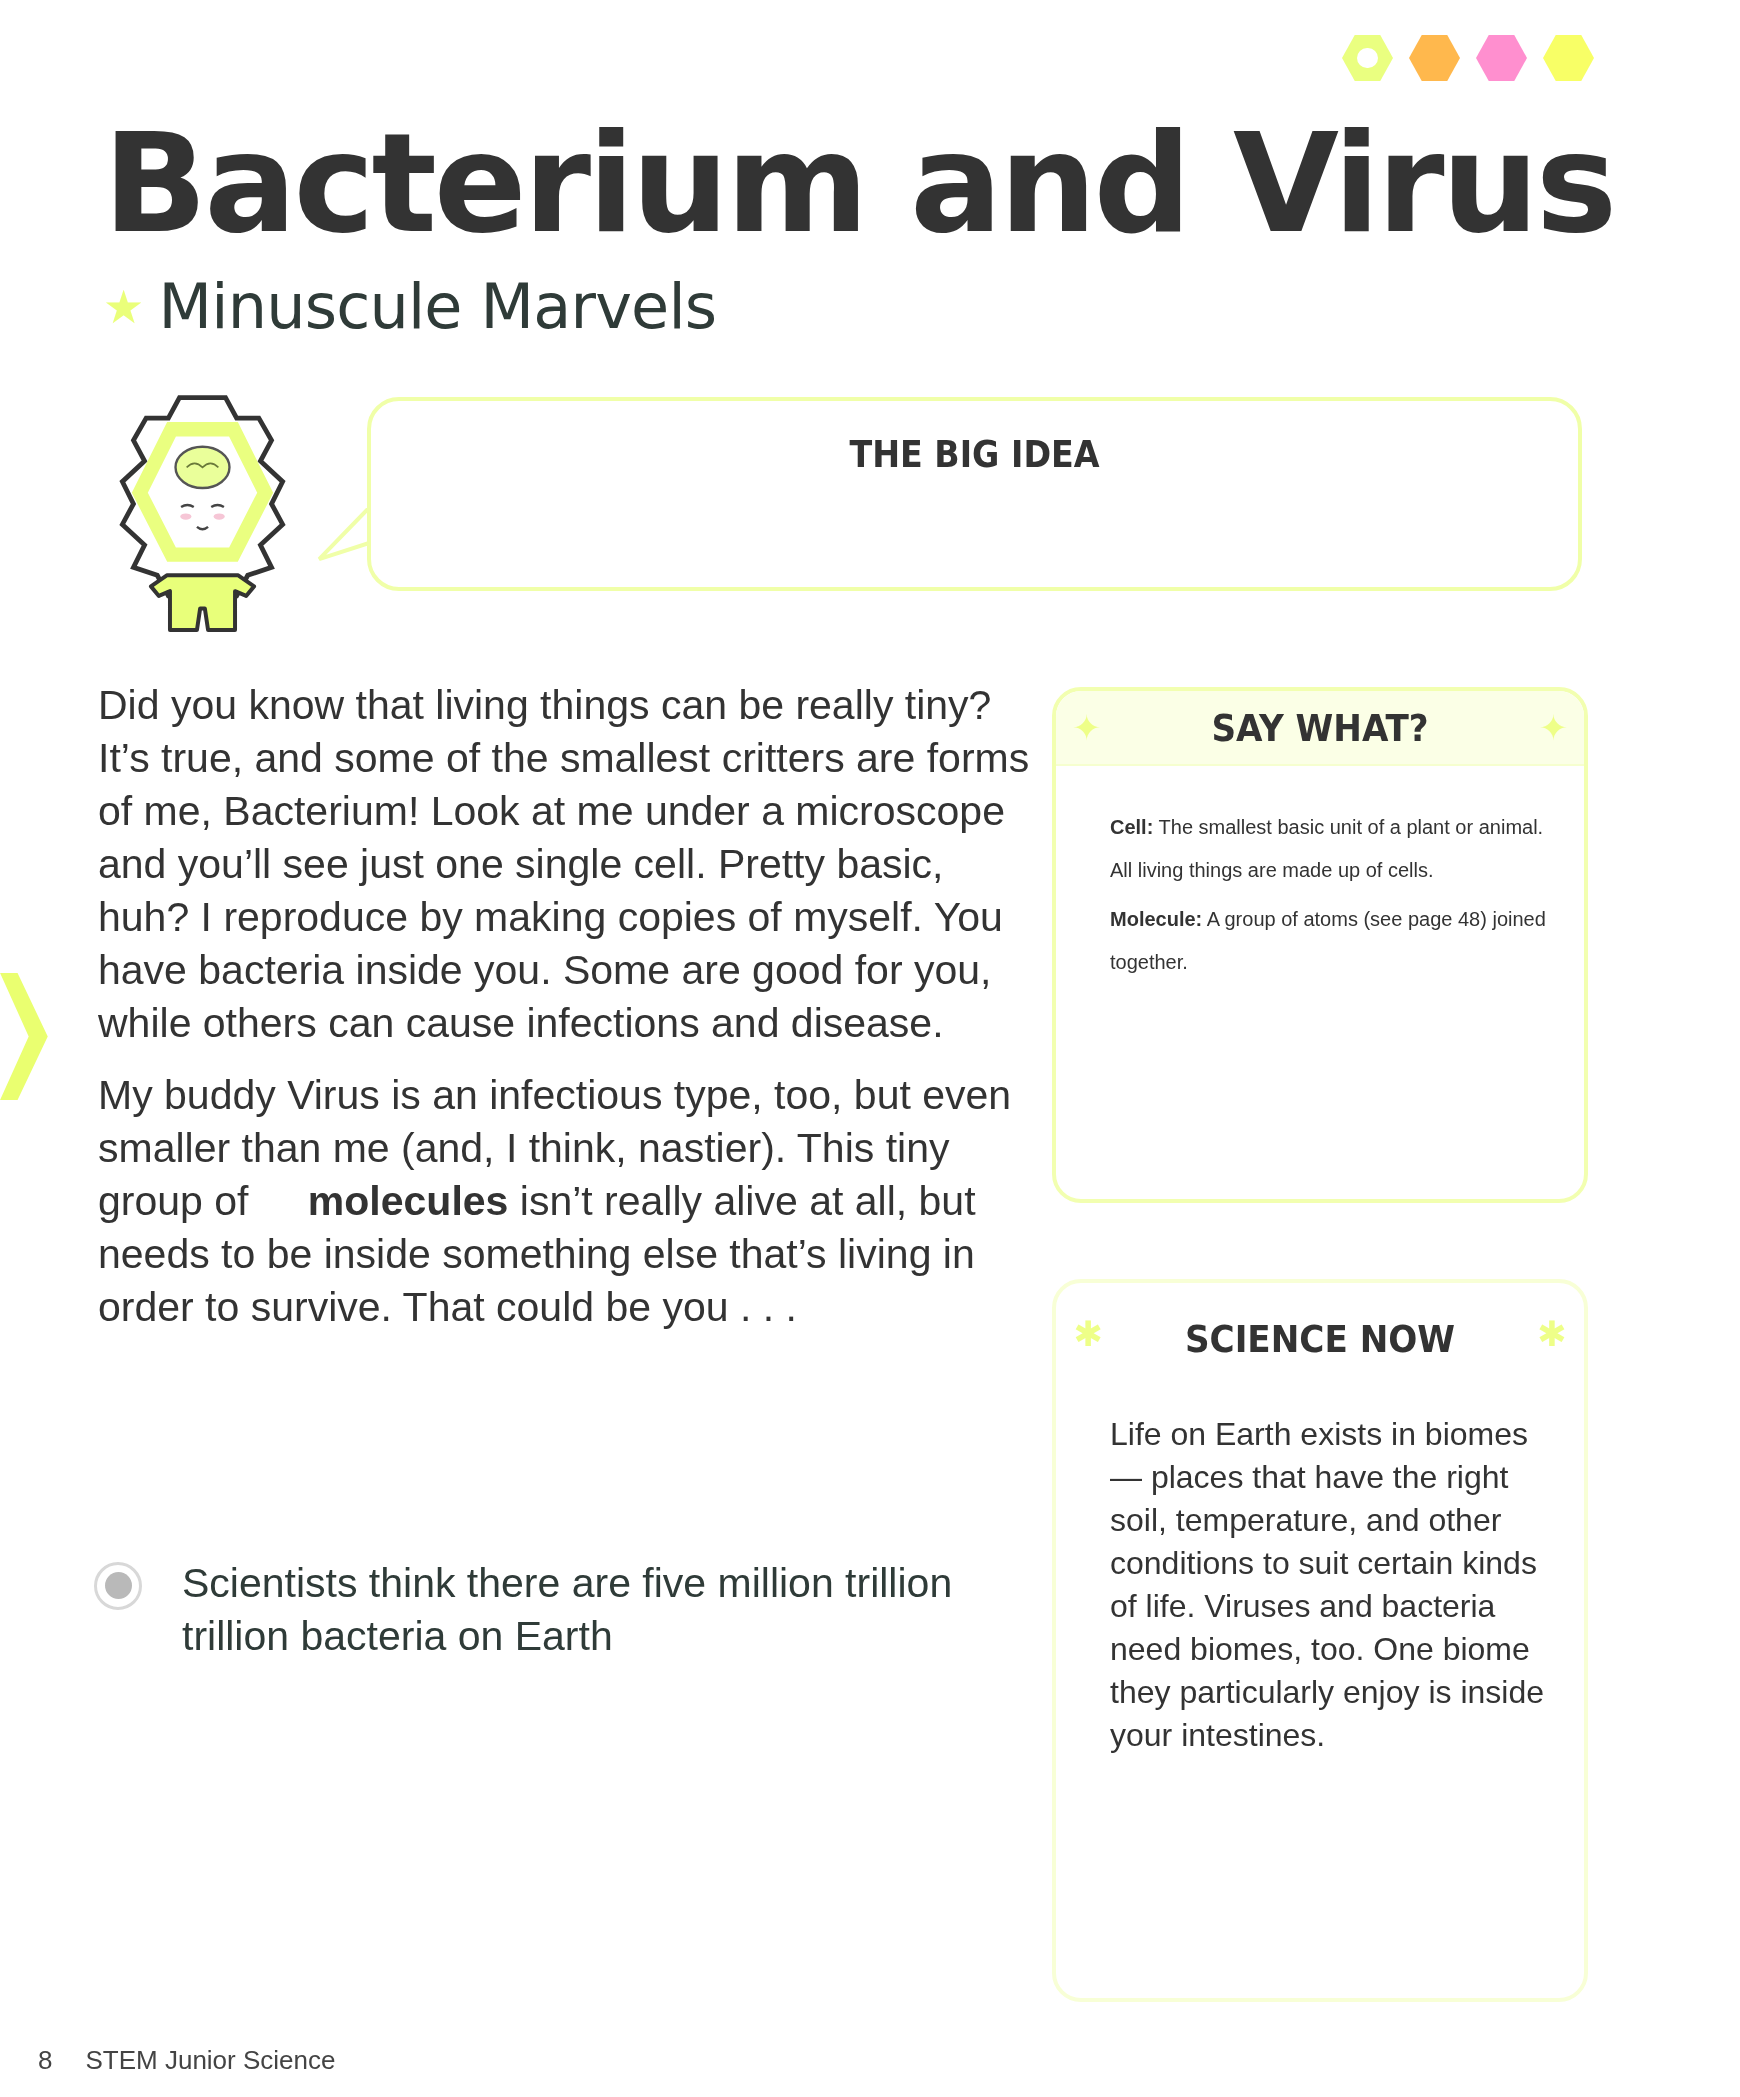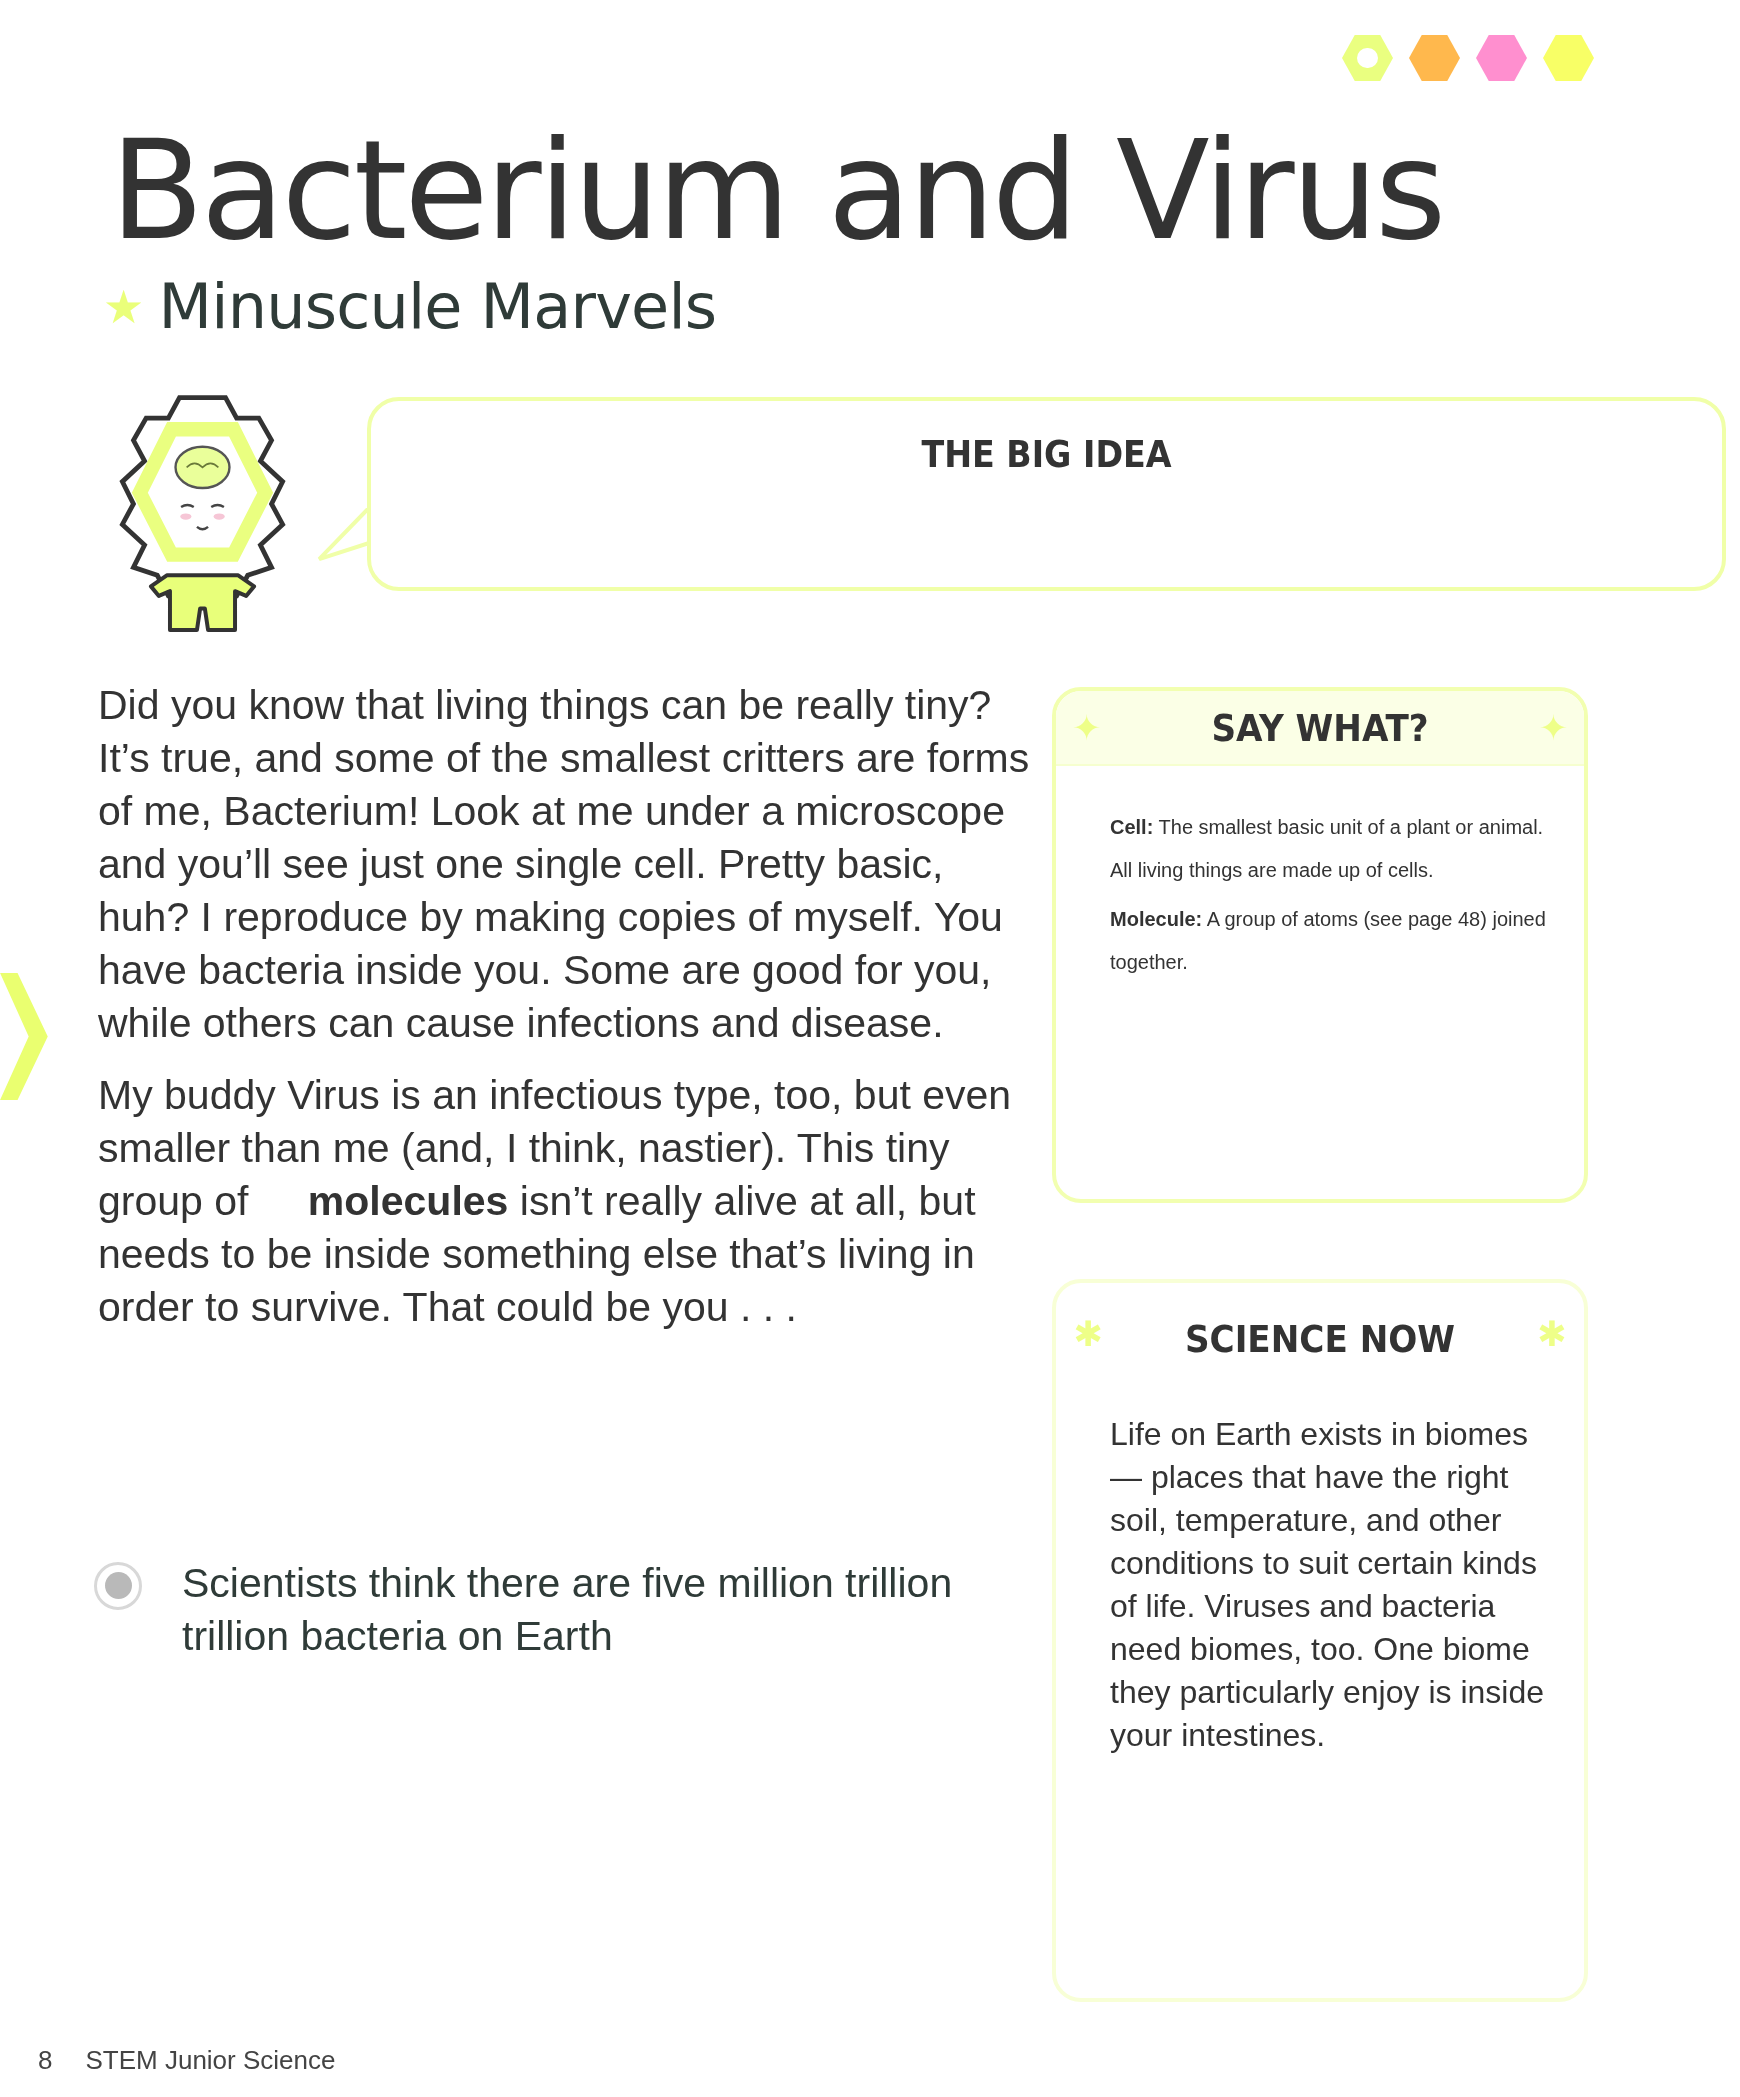--- a/index.html
+++ b/index.html
@@ -5,31 +5,31 @@
   html, body { margin:0; padding:0; background:#ffffff; }
   body { width:1740px; height:2097px; position:relative; overflow:hidden;
          font-family:"Liberation Sans", sans-serif; color:#3a3a3a; }
 
   
   .hexrow { position:absolute; left:1342px; top:35px; display:flex; gap:16px; }
   .hex { width:51px; height:46px; clip-path:polygon(25% 0,75% 0,100% 50%,75% 100%,25% 100%,0 50%); position:relative; }
   .hex.ring::after { content:""; position:absolute; left:15px; top:12.7px; width:20.6px; height:20.6px; border-radius:50%; background:#fff; }
 
   
-  .title { position:absolute; left:99px; top:111px; margin:11px; font-family:"DejaVu Sans", sans-serif;
-           font-weight:400; font-size:137px; letter-spacing:-3.2px; line-height:1; color:#333333; }
+  .title { position:absolute; left:99px; top:111px; margin:4px; font-family:"DejaVu Sans", sans-serif;
+           font-weight:700; font-size:137px; letter-spacing:-3.2px; line-height:1; color:#333333; }
   .subtitle { position:absolute; left:103px; top:270px; display:flex; align-items:center; }
   .subtitle .star { color:#eaff7a; font-size:46px; margin-right:14.3px; line-height:1; }
   .subtitle .txt { font-family:"DejaVu Sans", sans-serif; font-size:62px; font-weight:400; color:#2f3b38; letter-spacing:-0.8px; }
 
   
   .mascot { position:absolute; left:103px; top:388px; width:199px; height:246px; }
 
   
-  .bigidea { position:absolute; left:367px; top:397px; width:1359px; height:194px; border:4px solid #f0ffa8;
+  .bigidea { position:absolute; left:367px; top:397px; width:1215px; height:194px; border:4px solid #f0ffa8;
              border-radius:32px; box-sizing:border-box; background:#fff; }
   .bigidea-tail { position:absolute; left:316px; top:508px; width:64px; height:56px; }
   .bigidea h2 { margin:0; position:absolute; top:32px; left:0; right:0; text-align:center;
                 font-family:"DejaVu Sans Condensed","DejaVu Sans", sans-serif; font-weight:700; font-size:37px; color:#333; letter-spacing:0; }
   .bigidea p { margin:0; position:absolute; left:52px; top:86px; width:1112px; font-size:32px; line-height:44px; color:#3a3a3a; }
   .bigidea b { color:#333; }
 
   
   .main { position:absolute; left:98px; top:679px; width:937px; font-size:41px; line-height:53px; color:#333; }
   .main p { margin:0 0 19px 0; }

